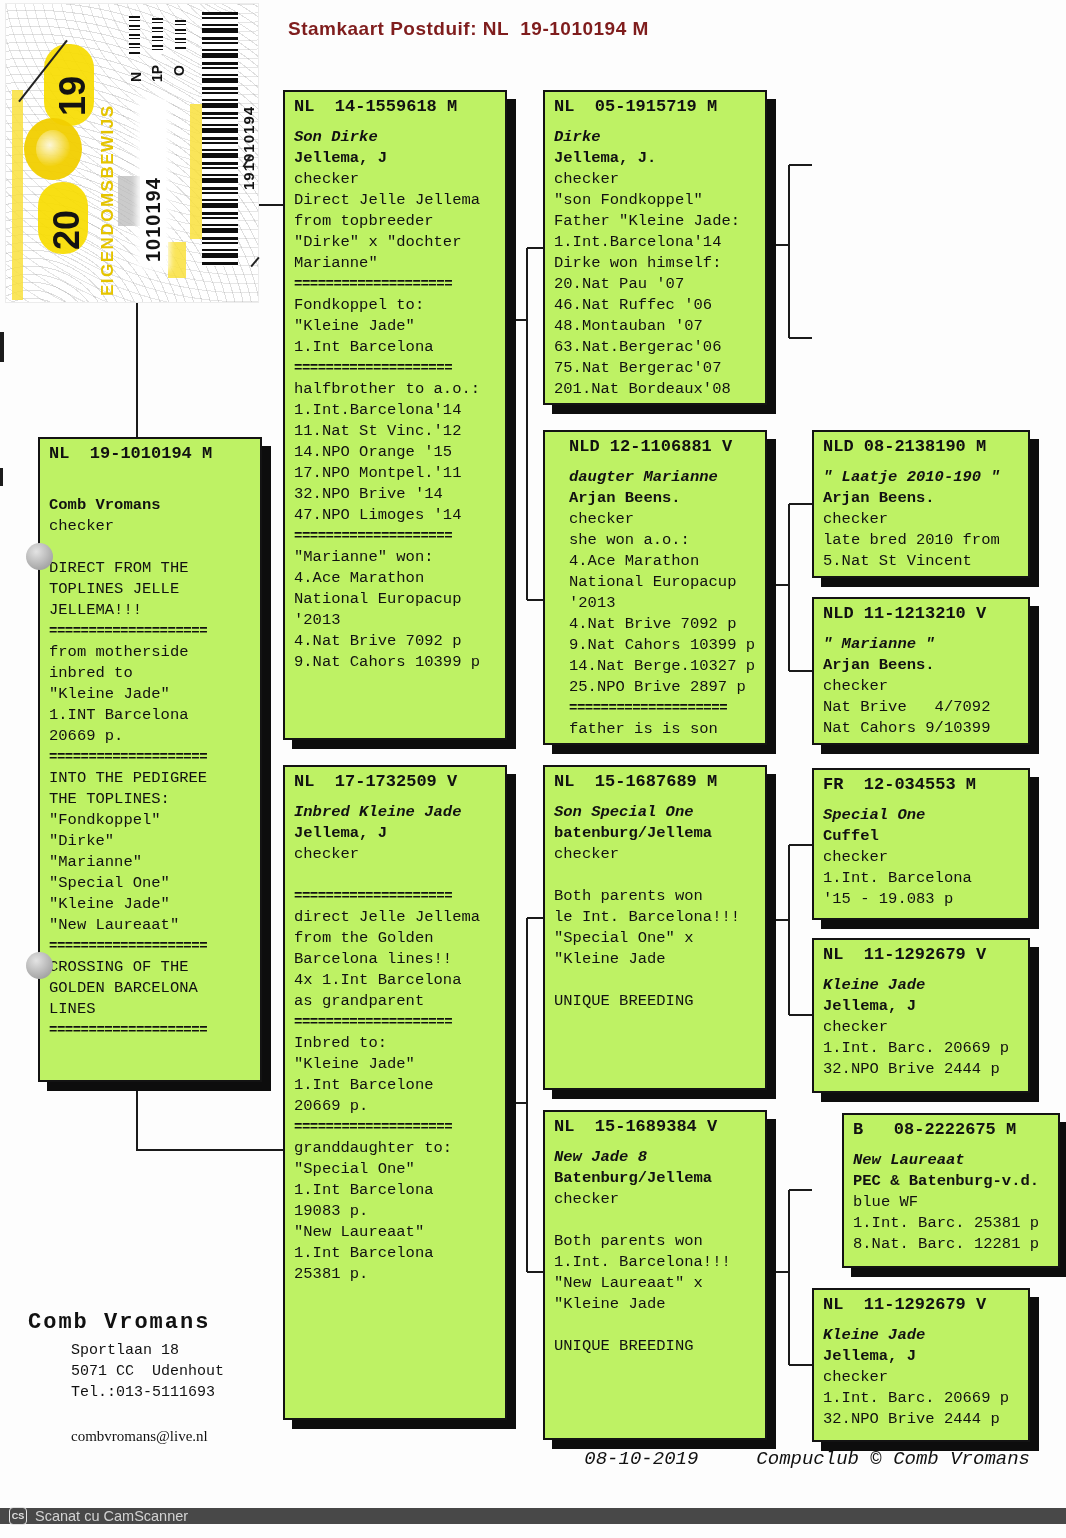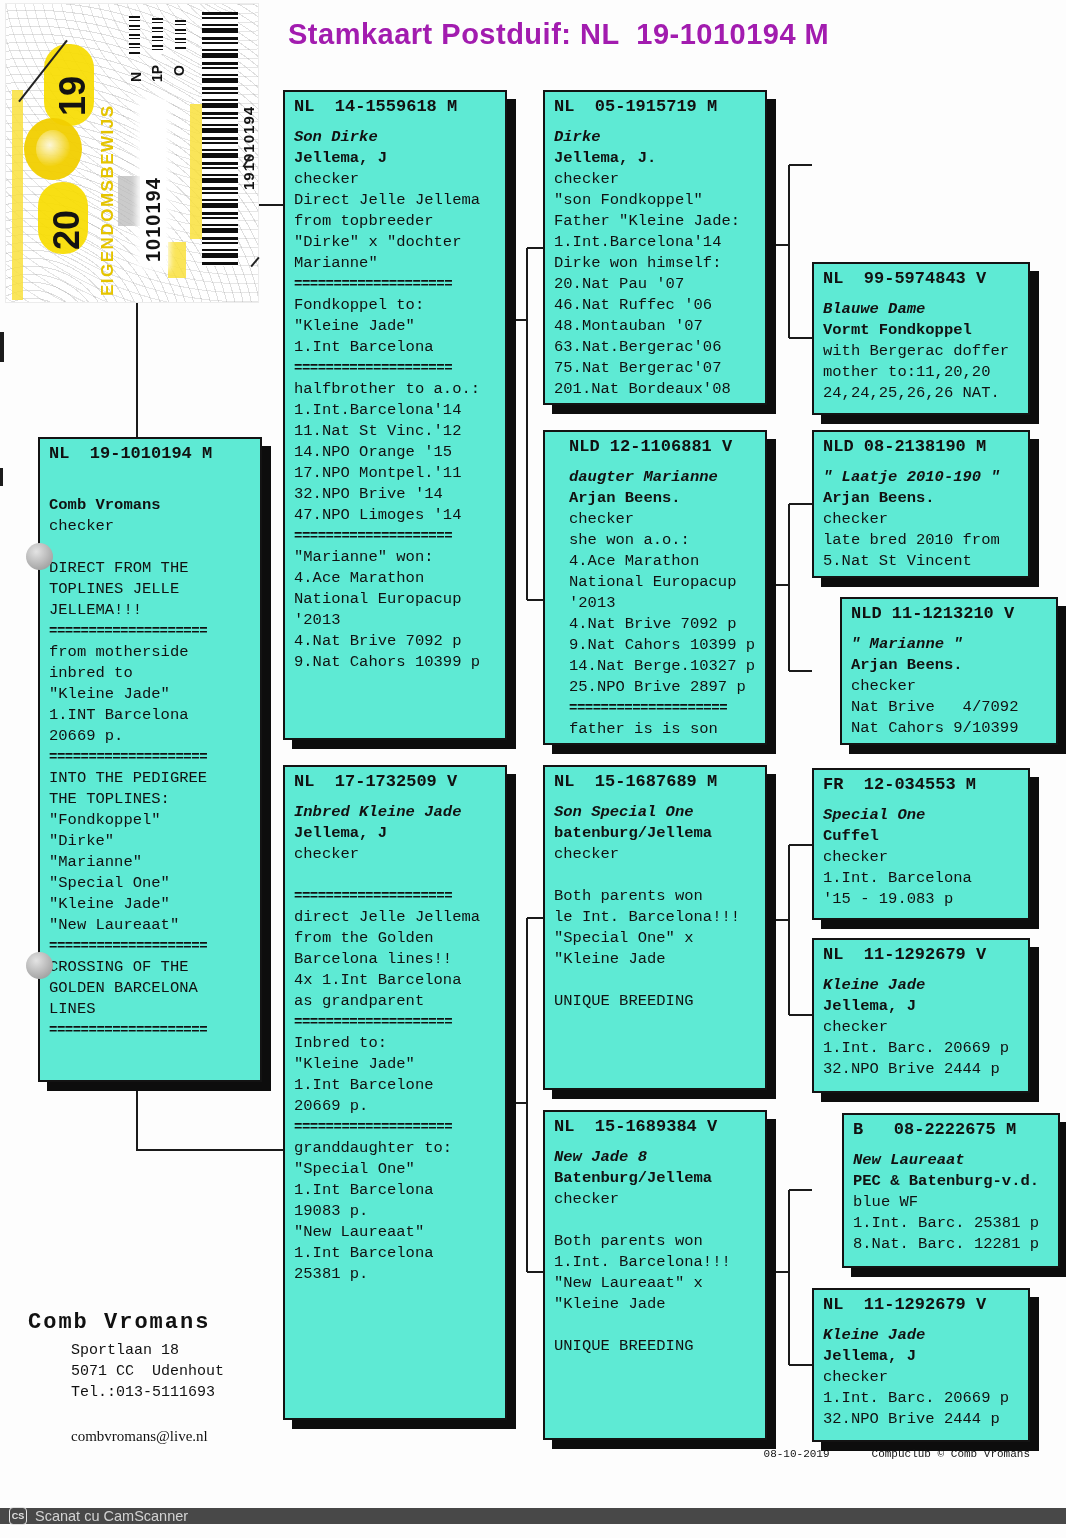--- a/index.html
+++ b/index.html
@@ -1,22 +1,22 @@
 <!DOCTYPE html>
 <html><head>
 <meta charset="utf-8">
 <style>
   html,body{margin:0;padding:0;background:#e9e9e9;}
   .page{position:relative;width:1066px;height:1538px;background:#fdfdfd;overflow:hidden;
         font-family:"Liberation Mono","DejaVu Sans Mono",monospace;color:#111;}
   
   .title{position:absolute;left:288px;top:18px;font-family:"Liberation Sans","DejaVu Sans",sans-serif;
-         font-size:29px;font-weight:600;letter-spacing:.5px;color:#a21caf;white-space:pre;}
-  
-  .pbox{position:absolute;background:#5eead4;border:2.5px solid #131313;box-shadow:9px 9px 0 0 #0d0d0d;
+         font-size:19px;font-weight:600;letter-spacing:.5px;color:#7f1d1d;white-space:pre;}
+  
+  .pbox{position:absolute;background:#bef264;border:2.5px solid #131313;box-shadow:9px 9px 0 0 #0d0d0d;
         padding:5px 9px;box-sizing:border-box;overflow:hidden;}
   .bx-head{font-size:17px;font-weight:bold;white-space:pre;height:26px;margin-bottom:4px;}
   .bx-line{font-size:15.5px;line-height:21px;height:21px;white-space:pre;}
   .s-b{font-weight:bold;}
   .s-bi{font-weight:bold;font-style:italic;}
   .s-sep{letter-spacing:-.5px;font-weight:bold;font-size:14px;}
   
   .connectors{position:absolute;left:0;top:0;}
   
   .ringcard{position:absolute;left:6px;top:4px;width:252px;height:298px;background:#fff;
@@ -42,21 +42,21 @@
   .sidemark{font-family:"Liberation Sans",sans-serif;font-weight:bold;font-size:14px;color:#111;}
   .scribble{position:absolute;left:36px;top:28px;width:2px;height:78px;background:#222;transform:rotate(38deg);}
   .tick{position:absolute;background:#222;}
   
   .hole{position:absolute;width:27px;height:27px;border-radius:50%;
         background:radial-gradient(circle at 38% 32%, #e3e3e3, #a8a8a8 70%, #8d8d8d);}
   .artifact{position:absolute;background:#1c1c1c;}
   
   .owner-name{position:absolute;left:28px;top:1310px;font-size:22px;font-weight:bold;letter-spacing:2px;}
   .owner-line{position:absolute;left:30px;font-size:15px;white-space:pre;margin-left:41px;}
-  .credit{position:absolute;right:36px;top:1448px;font-size:11px;display:flex;gap:42px;white-space:pre;}
+  .credit{position:absolute;right:36px;top:1448px;font-style:italic;font-size:19px;display:flex;gap:58px;white-space:pre;}
   
   .scanbar{position:absolute;left:0;top:1508px;width:1066px;height:16px;background:#484848;display:flex;align-items:center;}
   .cs-logo{width:16px;height:16px;border:1.5px solid #e4e4e4;border-radius:4px;margin-left:9px;
            display:flex;align-items:center;justify-content:center;
            font-family:"Liberation Sans",sans-serif;font-size:9px;font-weight:bold;color:#e4e4e4;}
   .scanbar-text{margin-left:8px;font-family:"Liberation Sans",sans-serif;font-size:14.5px;color:#d2d2d2;}
 </style>
 </head>
 <body>
 
@@ -236,37 +236,29 @@
       <div class="bx-line s-b">Batenburg/Jellema</div>
       <div class="bx-line s-n">checker</div>
       <div class="bx-line s-blank"></div>
       <div class="bx-line s-n">Both parents won</div>
       <div class="bx-line s-n">1.Int. Barcelona!!!</div>
       <div class="bx-line s-n">"New Laureaat" x</div>
       <div class="bx-line s-n">"Kleine Jade</div>
       <div class="bx-line s-blank"></div>
       <div class="bx-line s-n">UNIQUE BREEDING</div>
     </div>
-  <div class="pbox" style="left:812px;top:262px;width:218px;height:153px;">
-      <div class="bx-head">NL  99-5974843 V</div>
-      <div class="bx-line s-bi">Blauwe Dame</div>
-      <div class="bx-line s-b">Vormt Fondkoppel</div>
-      <div class="bx-line s-n">with Bergerac doffer</div>
-      <div class="bx-line s-n">mother to:11,20,20</div>
-      <div class="bx-line s-n">24,24,25,26,26 NAT.</div>
-    </div>
   <div class="pbox" style="left:812px;top:430px;width:218px;height:148px;">
       <div class="bx-head">NLD 08-2138190 M</div>
       <div class="bx-line s-bi">" Laatje 2010-190 "</div>
       <div class="bx-line s-b">Arjan Beens.</div>
       <div class="bx-line s-n">checker</div>
       <div class="bx-line s-n">late bred 2010 from</div>
       <div class="bx-line s-n">5.Nat St Vincent</div>
     </div>
-  <div class="pbox" style="left:840px;top:597px;width:218px;height:148px;">
+  <div class="pbox" style="left:812px;top:597px;width:218px;height:148px;">
       <div class="bx-head">NLD 11-1213210 V</div>
       <div class="bx-line s-bi">" Marianne "</div>
       <div class="bx-line s-b">Arjan Beens.</div>
       <div class="bx-line s-n">checker</div>
       <div class="bx-line s-n">Nat Brive   4/7092</div>
       <div class="bx-line s-n">Nat Cahors 9/10399</div>
     </div>
   <div class="pbox" style="left:812px;top:768px;width:218px;height:152px;">
       <div class="bx-head">FR  12-034553 M</div>
       <div class="bx-line s-bi">Special One</div>

